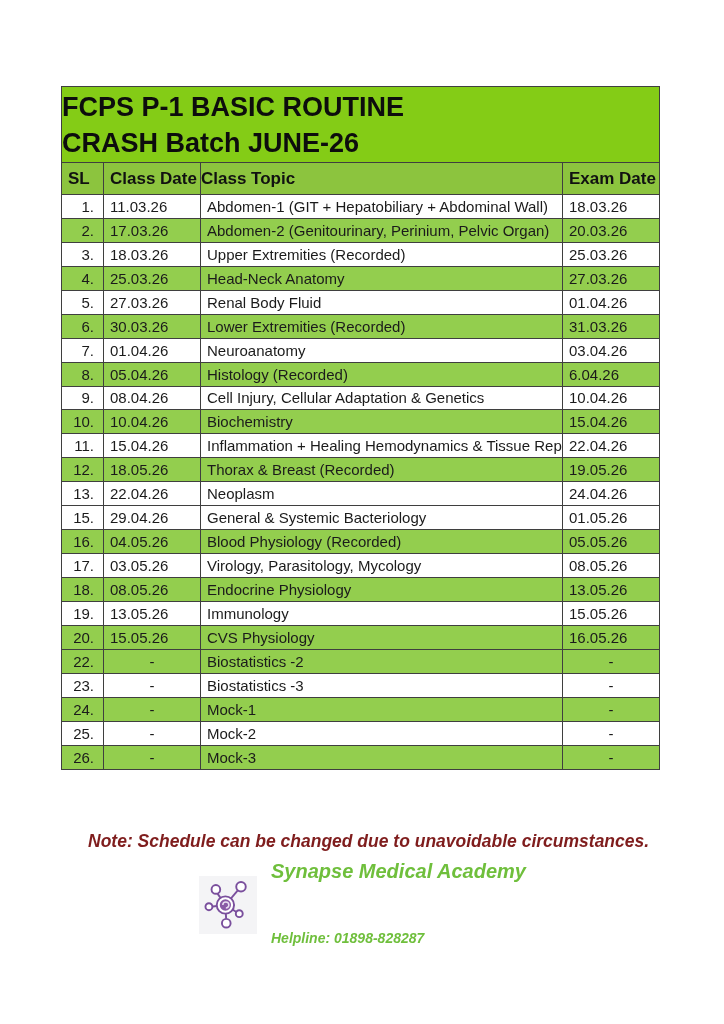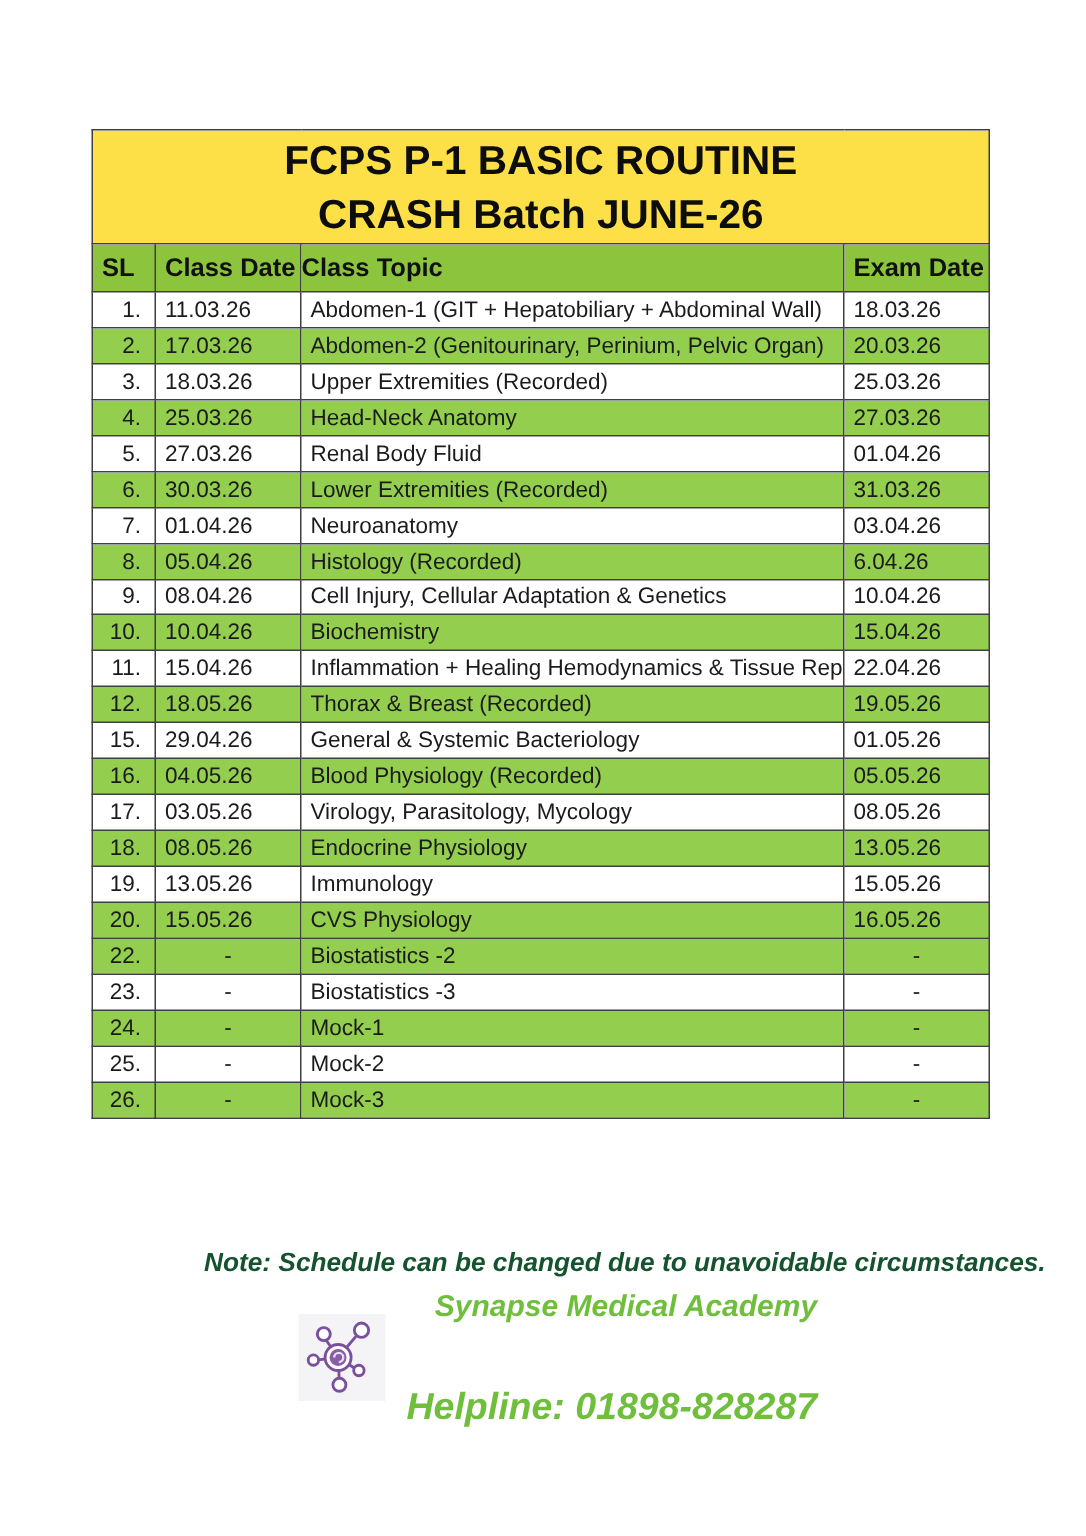--- a/index.html
+++ b/index.html
@@ -20,22 +20,22 @@
     border-collapse: collapse;
     table-layout: fixed;
   }
   table.routine td, table.routine th {
     border: 1px solid #3f3f3f;
     overflow: hidden;
     white-space: nowrap;
   }
   .title-cell {
     height: 76px;
-    background: #fde047;
-    text-align: center;
+    background: #84cc16;
+    text-align: left;
     vertical-align: middle;
     font-size: 27px;
     font-weight: 700;
     line-height: 36px;
     color: #0d0d0d;
     border: 2px solid #3f3f3f;
   }
   tr.head-row th {
     height: 32px;
     background: #8cc43e;
@@ -56,44 +56,43 @@
   tbody tr.alt td { background: #93ce4e; }
   tbody td.sl { text-align: right; padding: 0 9px 0 0; }
   tbody td.dash { text-align: center; padding: 0; }
 
   .note {
     position: absolute;
     left: 88px; top: 831px;
     font-size: 17.5px;
     font-weight: 700;
     font-style: italic;
-    color: #14532d;
+    color: #7f1d1d;
     white-space: nowrap;
-    margin-left: 48px;
   }
   .brand {
     position: absolute;
     left: 199px; top: 858px;
     display: flex;
     align-items: center;
   }
   .logo-box {
     width: 58px; height: 58px;
     background: #f4f4f6;
     display: flex; align-items: center; justify-content: center;
   }
   .brand-text {
     margin-left: 14px;
-    text-align: right;
+    text-align: left;
     font-weight: 700;
     font-style: italic;
     color: #6fbf3c;
   }
   .brand-text .academy { font-size: 20px; line-height: 27px; }
-  .brand-text .helpline { font-size: 25px; line-height: 26px; margin-top: 40px; }
+  .brand-text .helpline { font-size: 14px; line-height: 26px; margin-top: 40px; }
 </style>
 </head>
 <body>
 
 <div class="page">
 
   <table class="routine">
     <colgroup>
       <col style="width:42px">
         <col style="width:97px">
@@ -179,20 +178,26 @@
           <td class="sl">11.</td>
           <td>15.04.26</td>
           <td>Inflammation + Healing Hemodynamics &amp; Tissue Repair</td>
           <td>22.04.26</td>
         </tr>
         <tr class="alt">
           <td class="sl">12.</td>
           <td>18.05.26</td>
           <td>Thorax &amp; Breast (Recorded)</td>
           <td>19.05.26</td>
+        </tr>
+        <tr>
+          <td class="sl">13.</td>
+          <td>22.04.26</td>
+          <td>Neoplasm</td>
+          <td>24.04.26</td>
         </tr>
         <tr>
           <td class="sl">15.</td>
           <td>29.04.26</td>
           <td>General &amp; Systemic Bacteriology</td>
           <td>01.05.26</td>
         </tr>
         <tr class="alt">
           <td class="sl">16.</td>
           <td>04.05.26</td>

